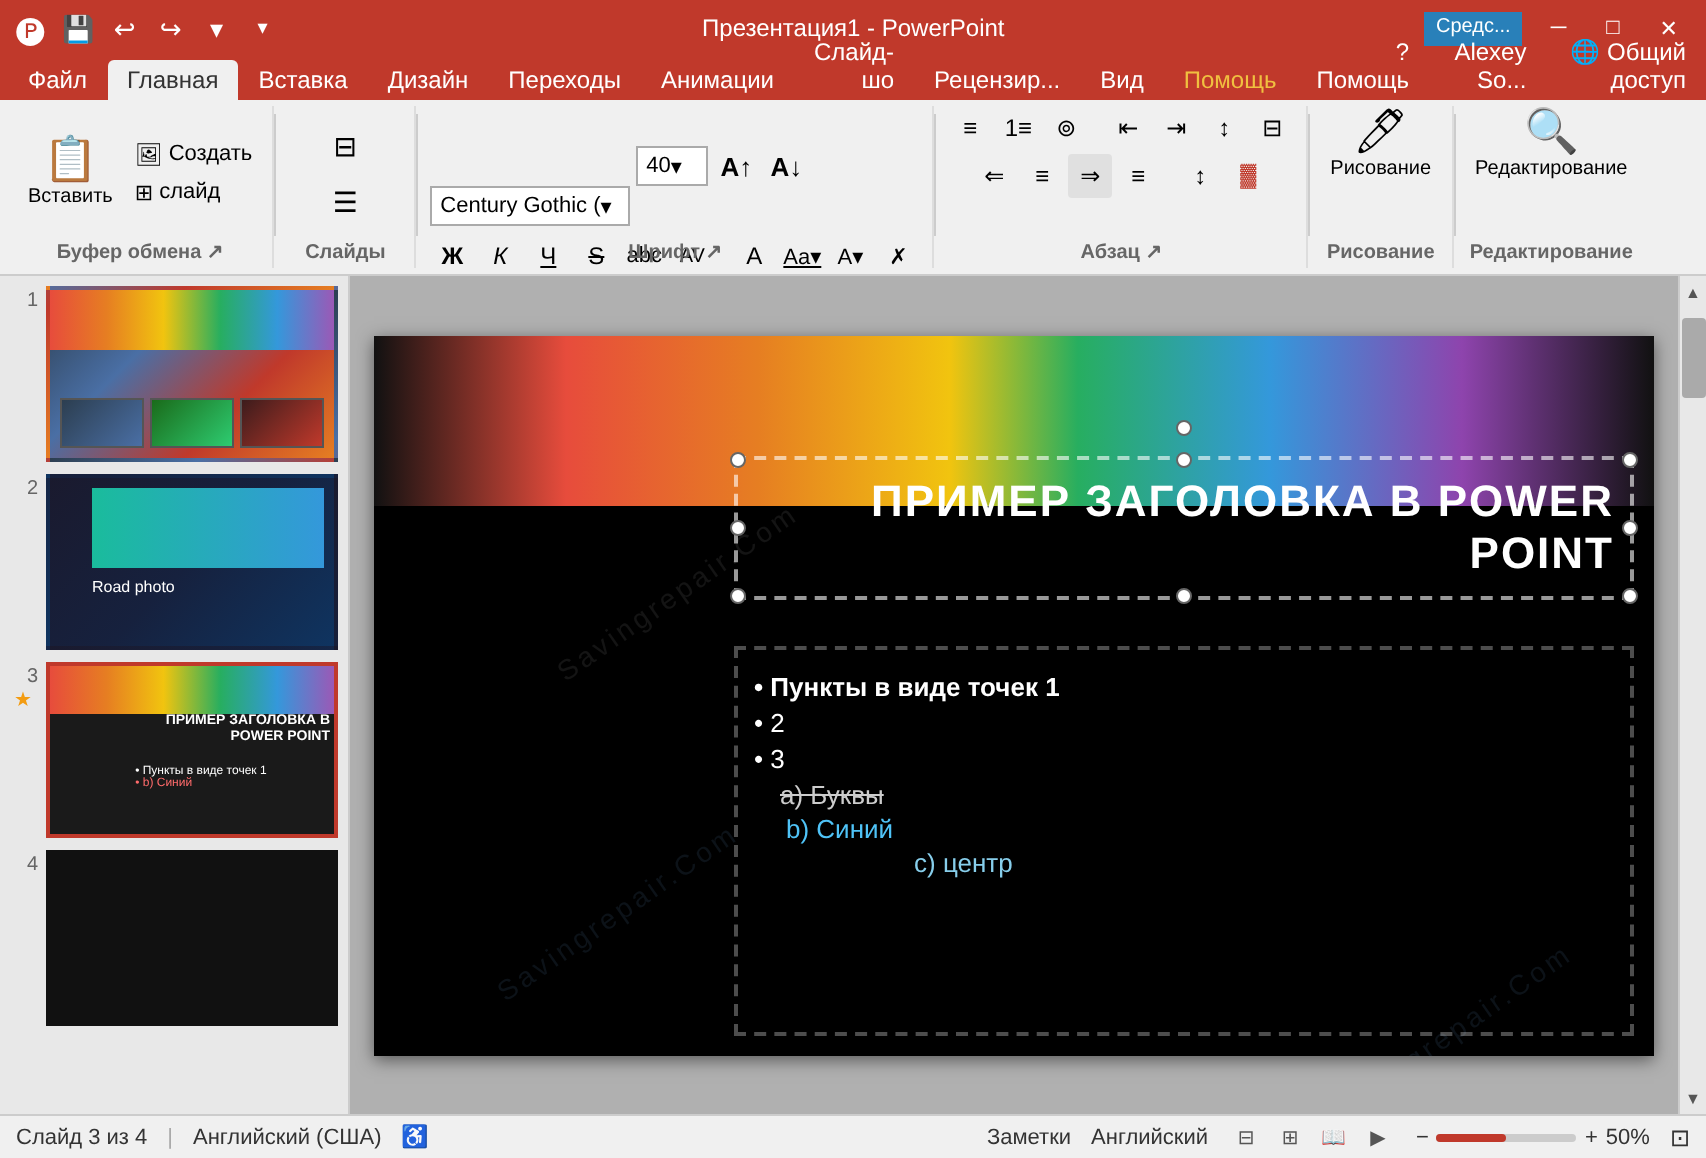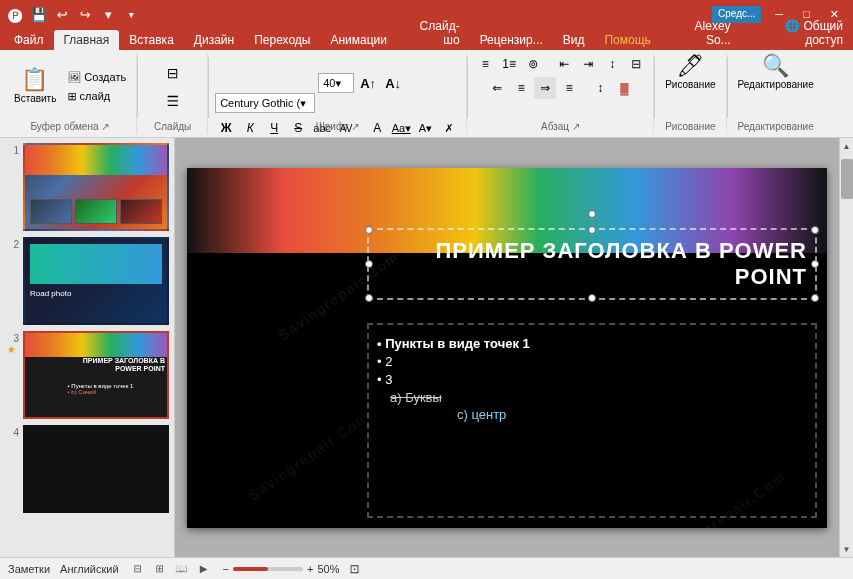--- a/index.html
+++ b/index.html
@@ -55,20 +55,21 @@
       padding: 0 6px;
       min-width: 50px;
       position: relative;
     }
     .ribbon-group-label {
       font-size: 10px;
       color: #666;
       position: absolute;
       bottom: 2px;
       white-space: nowrap;
+      font-weight: bold;
     }
     .ribbon-group-content {
       display: flex;
       align-items: center;
       gap: 3px;
       flex: 1;
       padding-bottom: 14px;
     }
     .ribbon-btn {
       display: flex;
@@ -349,21 +350,21 @@
       left: 0;
       top: 0;
       height: 4px;
       background: #c0392b;
       border-radius: 2px;
       width: 50%;
     }
 
     
     .thumb-1 { background: linear-gradient(135deg, #2c3e50, #4a6fa5, #c0392b, #e67e22); }
-    .thumb-2 { background: linear-gradient(135deg, #1a1a2e, #16213e, #0f3460); }
+    .thumb-2 { background: linear-gradient(135deg, #1a1a2e, #16213e, #0f3460); padding-left: 16px; }
     .thumb-3 { background: #1a1a1a; }
     .thumb-4 { background: #111; }
 
     
     .qat { display: flex; align-items: center; gap: 3px; }
     .qat-btn {
       width: 20px;
       height: 20px;
       display: flex;
       align-items: center;
@@ -393,40 +394,42 @@
   <div class="title-bar-left">
     <div class="qat">
       <span style="background:#c0392b; color:white; font-size:14px; margin-right:4px; cursor:pointer;">🅟</span>
       <span class="qat-btn">💾</span>
       <span class="qat-btn">↩</span>
       <span class="qat-btn">↪</span>
       <span class="qat-btn">▾</span>
       <span class="qat-btn" style="font-size:10px;">▾</span>
     </div>
   </div>
+  <div class="title-bar-center">Презентация1 - PowerPoint</div>
   <div class="title-bar-right">
     <span style="background:#2980b9; color:white; font-size:10px; padding:2px 6px; cursor:pointer;">Средс...</span>
     <span class="title-btn">─</span>
     <span class="title-btn">□</span>
     <span class="title-btn close">✕</span>
   </div>
 </div>
 
 <div class="ribbon-tabs">
   <div class="ribbon-tab">Файл</div>
   <div class="ribbon-tab active">Главная</div>
   <div class="ribbon-tab">Вставка</div>
   <div class="ribbon-tab">Дизайн</div>
   <div class="ribbon-tab">Переходы</div>
   <div class="ribbon-tab">Анимации</div>
   <div class="ribbon-tab">Слайд-шо</div>
   <div class="ribbon-tab">Рецензир...</div>
   <div class="ribbon-tab">Вид</div>
   <div class="ribbon-tab" style="color:#f0c040;">Помощь</div>
   <div style="flex:1;"></div>
+  <div class="ribbon-tab">? Помощь</div>
   <div class="ribbon-tab">Alexey So...</div>
   <div class="ribbon-tab">🌐 Общий доступ</div>
 </div>
 
 <div class="ribbon">
 
   <div class="ribbon-group" style="min-width:95px;">
     <div class="ribbon-group-content">
       <div class="ribbon-btn">
         <span class="icon">📋</span>
@@ -632,37 +635,46 @@
         </div>
         <div class="bullet-item">
           <span>2</span>
         </div>
         <div class="bullet-item">
           <span>3</span>
         </div>
         <div class="alpha-item alpha-strike">
           <span>a)  Буквы</span>
         </div>
+        <div class="alpha-item alpha-blue">
+          <span>b)  Синий</span>
+        </div>
         <div class="alpha-item alpha-center" style="color:#87ceeb;">
           <span>c)  центр</span>
         </div>
       </div>
     </div>
   </div>
 
   <div class="v-scrollbar">
     <div class="v-scrollbar-btn">▲</div>
     <div class="v-scrollbar-track">
       <div class="v-scrollbar-thumb"></div>
     </div>
     <div class="v-scrollbar-btn">▼</div>
   </div>
 </div>
 
 <div class="status-bar">
+  <div style="display:flex;align-items:center;gap:10px;">
+    <span>Слайд 3 из 4</span>
+    <span style="color:#aaa;">|</span>
+    <span>Английский (США)</span>
+    <span style="font-size:11px;">♿</span>
+  </div>
   <div class="status-right">
     <span style="cursor:pointer;">Заметки</span>
     <span style="cursor:pointer;">Английский</span>
     <div class="status-icons">
       <span class="status-icon-btn">⊟</span>
       <span class="status-icon-btn">⊞</span>
       <span class="status-icon-btn">📖</span>
       <span class="status-icon-btn">▶</span>
     </div>
     <div class="zoom-area">

